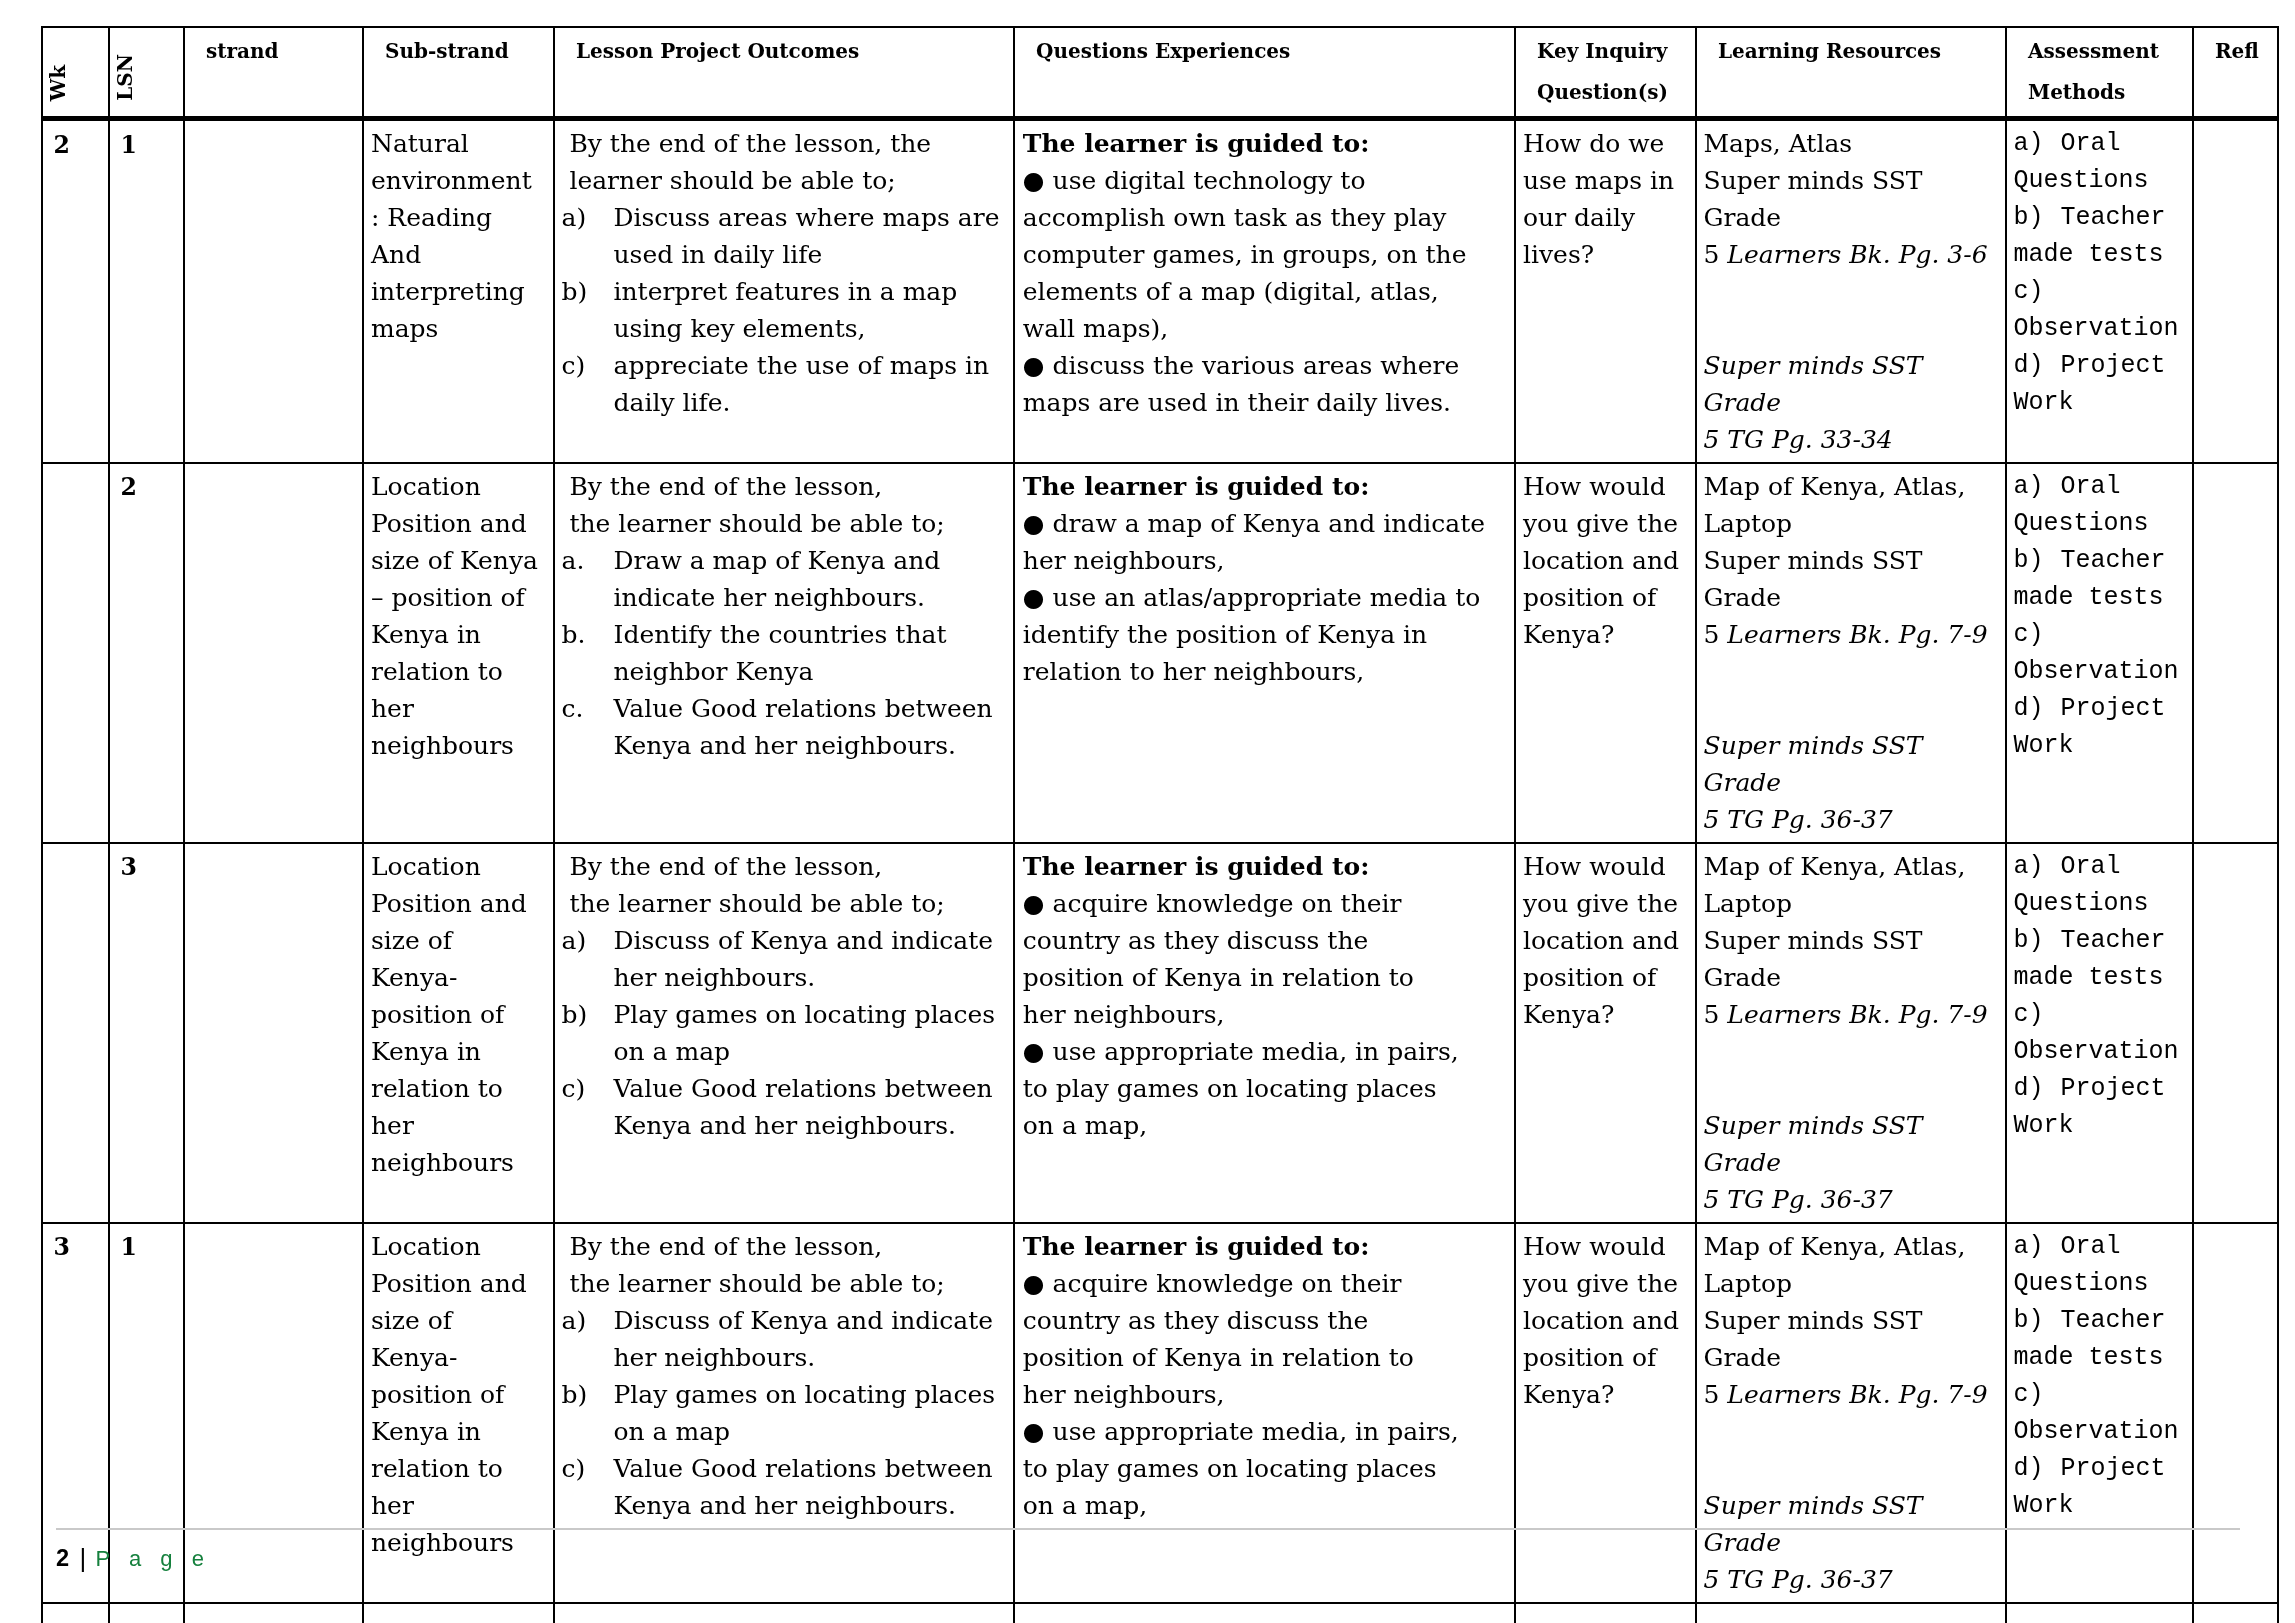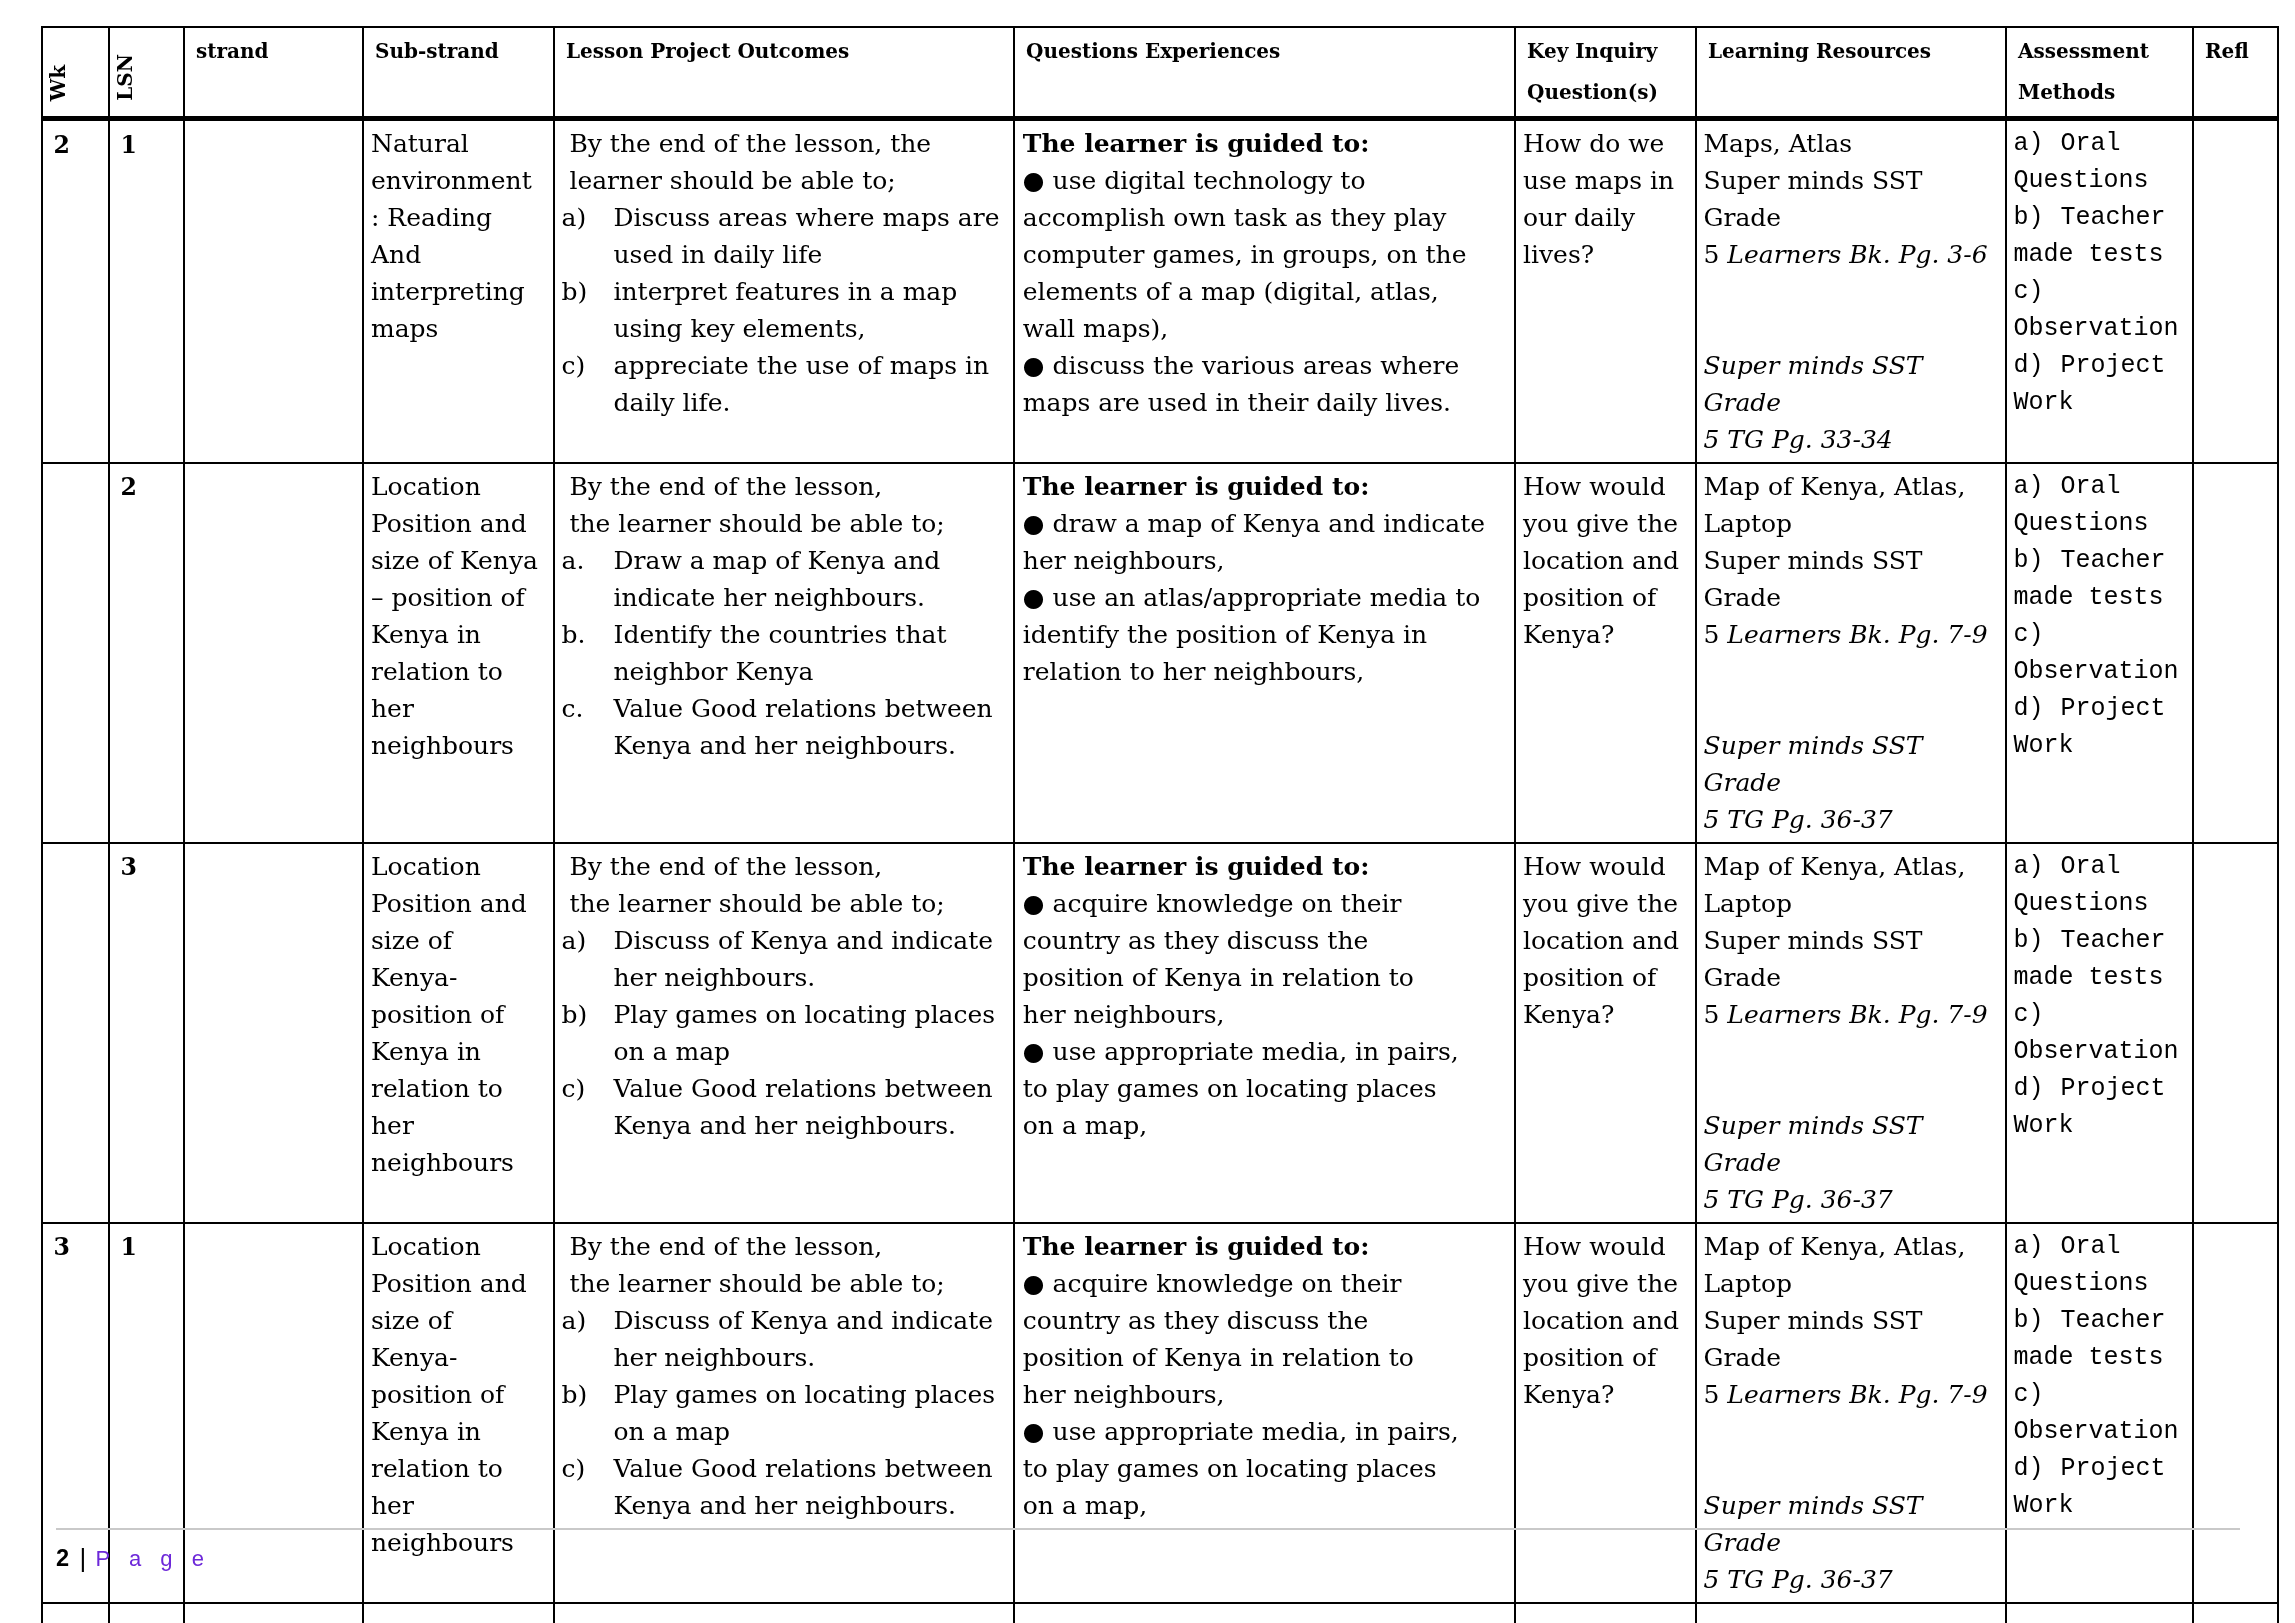--- a/index.html
+++ b/index.html
@@ -14,21 +14,21 @@
     border-collapse:collapse; table-layout:fixed;
     border:2.6px solid #000; border-bottom-width:4.6px;
   }
   th, td {
     border:2.6px solid #000; border-left-width:2px; border-right-width:2px;
     vertical-align:top; text-align:left;
     padding:3.9px 9.2px 3.9px 6.5px;
   }
   thead th {
     font-weight:bold; font-size:20px; line-height:41px;
-    vertical-align:top; padding-top:2.6px; padding-left:11px;
+    vertical-align:top; padding-top:2.6px; padding-left:21px;
     border-bottom-width:5.2px;
   }
   thead th.rot { vertical-align:bottom; padding:0 0 1.3px 5.2px; }
   thead th.rot .vtxt {
     display:inline-block; writing-mode:vertical-rl; transform:rotate(180deg);
     font-size:20px; font-weight:bold; line-height:1;
   }
   td { font-size:25px; line-height:37px; }
   td.c-wk, td.c-lsn { font-weight:bold; font-size:23.6px; padding-left:10.5px; padding-top:5.2px; }
   td.c-substrand, td.c-inquiry { white-space:pre-line;padding-left:7px; }
@@ -53,21 +53,21 @@
     position:absolute; left:56px; top:1528px; width:2184px; height:2px;
     background:#c9c9c9;
   }
   .footer-text {
     position:absolute; left:56px; top:1543px;
     font-family:"Liberation Sans", sans-serif; font-size:23.6px; color:#000;
     display:flex; align-items:center;
   }
   .footer-text .num { font-weight:bold; letter-spacing:1.3px; }
   .footer-text .sep { margin:0 9.2px; font-weight:400; font-size:26px; }
-  .footer-text .lbl { color:#6d28d9; letter-spacing:6.5px; font-size:22px; }
+  .footer-text .lbl { color:#15803d; letter-spacing:6.5px; font-size:22px; }
 </style>
 </head>
 <body>
 
 <div class="page">
   <table class="scheme">
     <colgroup>
         <col style="width: 67px;">
         <col style="width: 75px;">
         <col style="width: 179px;">

